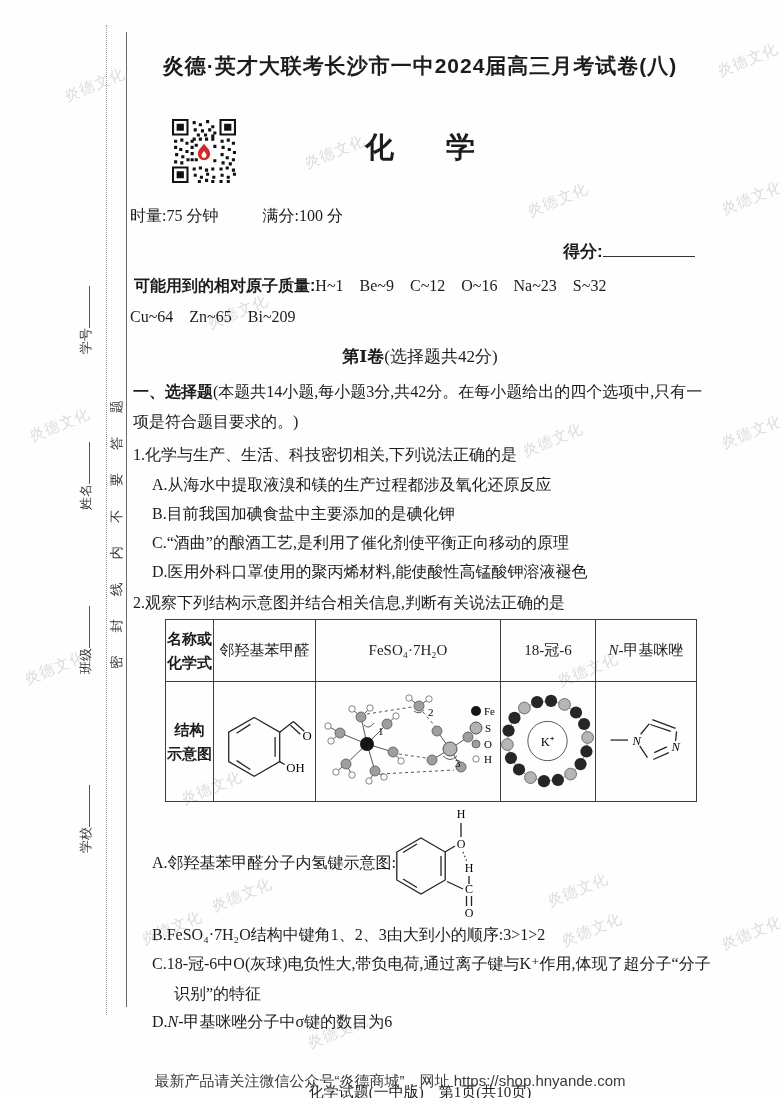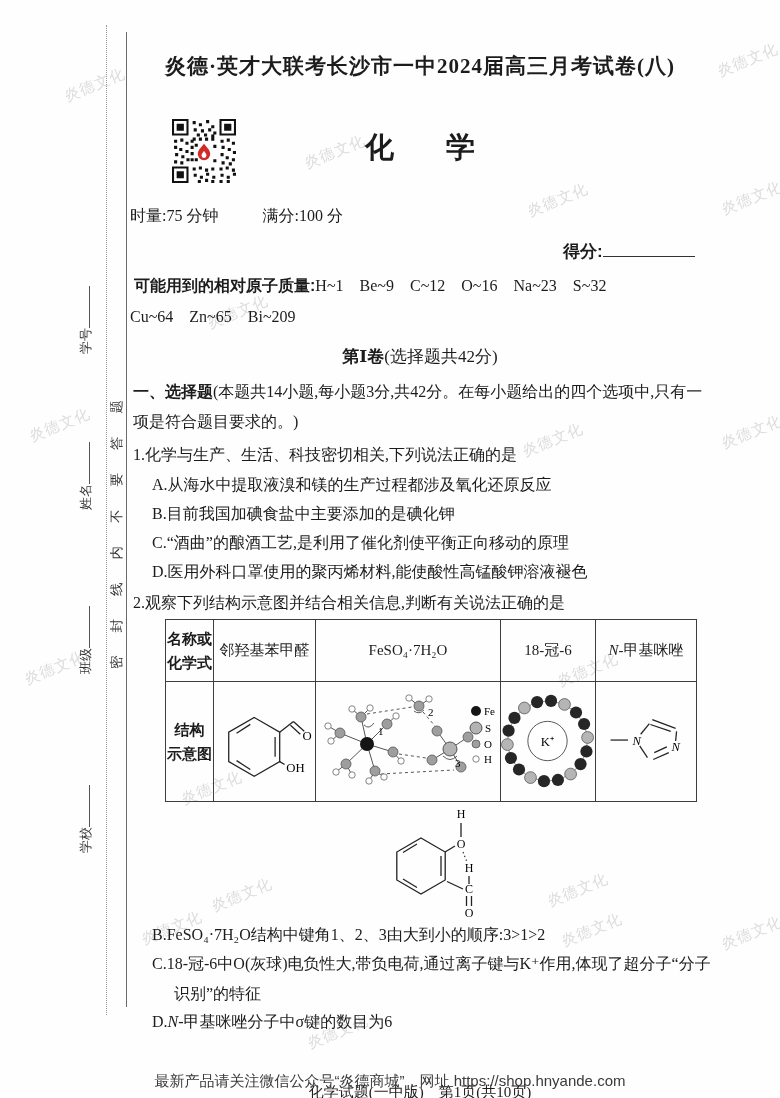--- a/index.html
+++ b/index.html
@@ -12,21 +12,21 @@
   
   .vline-dotted{position:absolute;left:106px;top:25px;height:990px;border-left:1px dotted #9a9a9a;}
   .vline-solid{position:absolute;left:126px;top:32px;height:975px;border-left:1px solid #6b6b6b;}
   .v-label{position:absolute;white-space:nowrap;font-size:13px;color:#333;
            transform:translate(-50%,-50%) rotate(-90deg);}
   .v-label .blank{display:inline-block;width:42px;border-bottom:1px solid #555;height:11px;vertical-align:baseline;}
   .seal-text{position:absolute;white-space:nowrap;font-size:13.5px;color:#333;letter-spacing:23px;
              transform:translate(-50%,-50%) rotate(-90deg);}
   
   .exam-title{left:130px;top:52px;width:580px;text-align:center;font-size:21px;font-weight:bold;
-              letter-spacing:1px;font-family:Liberation Serif, serif;}
+              letter-spacing:1px;font-family:Liberation Sans, sans-serif;}
   .subject{left:130px;top:128px;width:580px;display:flex;justify-content:center;gap:52px;
            font-size:29px;font-weight:bold;font-family:"Liberation Sans",sans-serif;}
   .timeline{left:130px;top:206px;width:580px;display:flex;justify-content:flex-start;gap:44px;font-size:16px;}
   .score{left:563px;top:240px;font-size:17px;font-weight:bold;font-family:"Liberation Sans",sans-serif;}
   .score .blank{display:inline-block;width:92px;border-bottom:1.5px solid #333;height:14px;}
   .masses1{left:134px;top:276px;font-size:16px;white-space:nowrap;}
   .masses1 b{font-family:"Liberation Sans",sans-serif;font-size:16px;}
   .masses2{left:130px;top:307px;width:560px;text-align:left;font-size:16px;}
   .sec-title{left:130px;top:345px;width:580px;text-align:center;font-size:17px;}
   .sec-title b{font-weight:bold;margin-top:28px;}
@@ -297,20 +297,21 @@
           <line x1="75" y1="70" x2="59" y2="77"></line>
           <line x1="73" y1="64" x2="60" y2="70"></line>
           <line x1="53" y1="75" x2="45" y2="63"></line>
         </g>
         <text x="42" y="62" font-size="13" text-anchor="middle" font-style="italic">N</text>
         <text x="82" y="68" font-size="13" text-anchor="middle" font-style="italic">N</text>
       </svg>
     </div>
   </div>
 
+  <div class="abs para opt" style="top:848px">A.邻羟基苯甲醛分子内氢键示意图:</div>
 
   <div class="abs" style="left:394px;top:802px">
     <svg width="112" height="118" viewBox="0 0 112 118">
       <g stroke="#222" stroke-width="1.3" fill="none">
         <path d="M27 36 51.2 50 51.2 78 27 92 2.8 78 2.8 50z"></path>
         <line x1="47" y1="54" x2="47" y2="74"></line>
         <line x1="9" y1="77" x2="23" y2="85.5"></line>
         <line x1="9" y1="50.5" x2="23" y2="42"></line>
         <line x1="51" y1="50" x2="61" y2="44"></line>
         <line x1="67" y1="21" x2="67" y2="35"></line>

